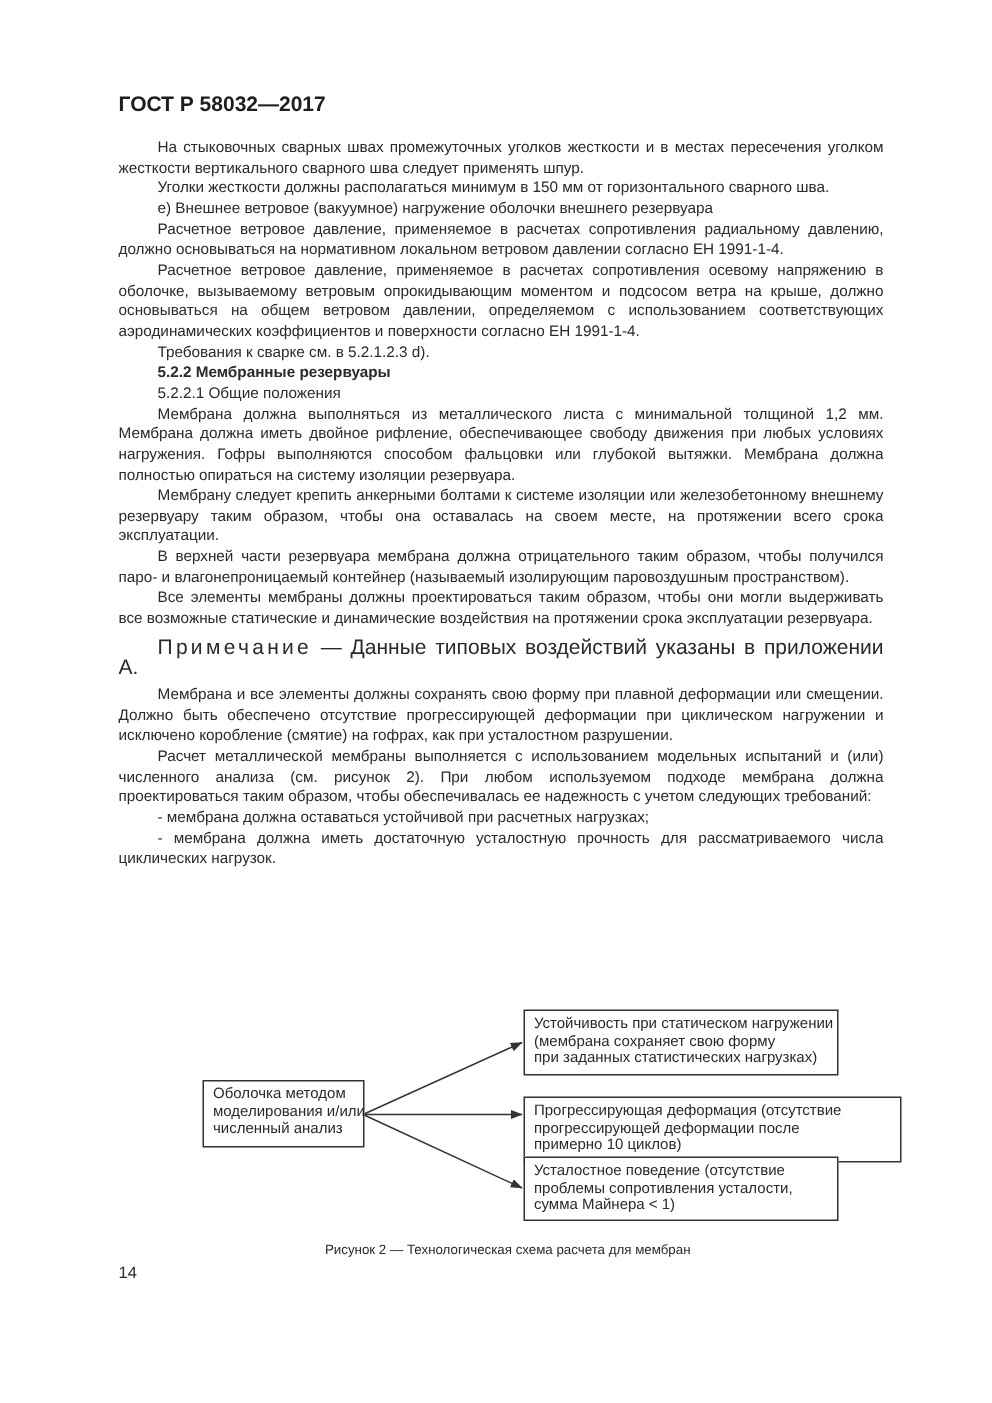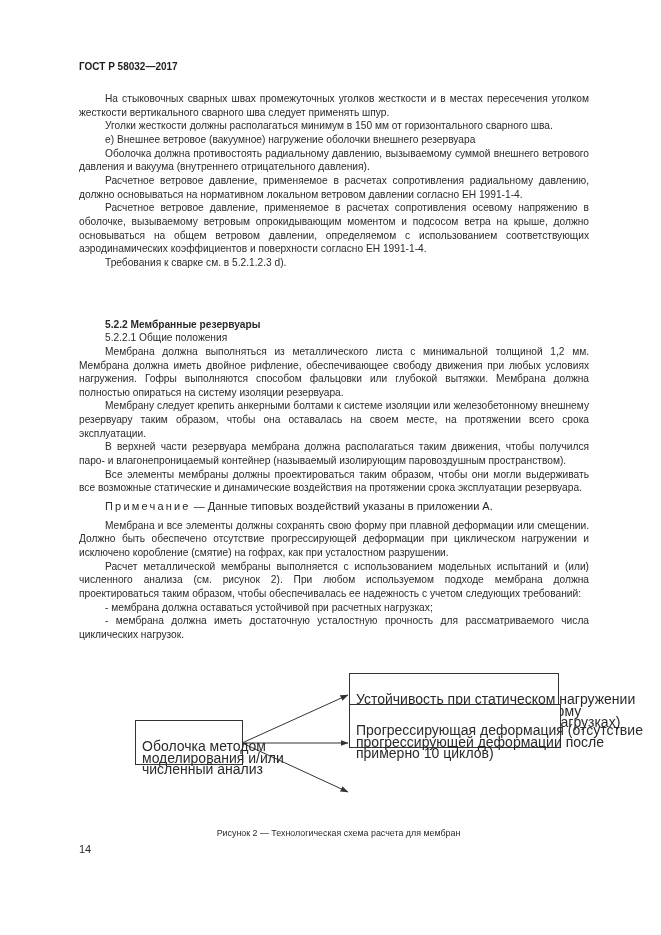--- a/index.html
+++ b/index.html
@@ -1,52 +1,51 @@
 <!DOCTYPE html>
 <html><head>
   <meta charset="utf-8">
   <style>
     html, body { margin: 0; padding: 0; background: #ffffff; }
     body { width: 661px; height: 935px; position: relative; overflow: hidden;
            font-family: "Liberation Sans", "DejaVu Sans", sans-serif; color: #2a2a2a; }
     .page { position: absolute; left: 0; top: 0; width: 661px; height: 935px; background: #fff; }
-    .doc-header { position: absolute; left: 79px; top: 61px; font-size: 10px; font-weight: bold; color: #1e1e1e; }
+    .doc-header { position: absolute; left: 79px; top: 61px; font-size: 14px; font-weight: bold; color: #1e1e1e; }
     .body-text { position: absolute; left: 79px; top: 92px; width: 510px; font-size: 10.2px; line-height: 13.65px; }
     .body-text p { margin: 0; text-indent: 26px; text-align: justify; }
-    .body-text p.heading { font-weight: bold; margin-top: 48px; }
-    .body-text p.note { font-size: 11px; margin: 5px 0 5px 0; }
+    .body-text p.heading { font-weight: bold; }
+    .body-text p.note { font-size: 14px; margin: 5px 0 5px 0; }
     .note-label { letter-spacing: 2.2px; }
     .diagram { position: absolute; left: 0; top: 0; width: 661px; height: 935px; pointer-events: none; }
-    .box { position: absolute; border: 1px solid #333; background: #fff; font-size: 14px; line-height: 11.6px;
-           color: #2a2a2a; box-sizing: border-box; padding: 20px 6px; pointer-events: auto; }
+    .box { position: absolute; border: 1px solid #333; background: #fff; font-size: 10px; line-height: 11.6px;
+           color: #2a2a2a; box-sizing: border-box; padding: 3px 6px; pointer-events: auto; }
     .box div { white-space: nowrap; }
     .caption { position: absolute; left: 0; width: 661px; top: 828px; text-align: center; font-size: 8.9px; }
     .caption span { position: relative; left: 8px; }
     .page-num { position: absolute; left: 79px; top: 843px; font-size: 11px; }
   </style>
 </head>
 <body>
 
 <div class="page">
 
   <div class="doc-header">ГОСТ Р 58032—2017</div>
 
   <div class="body-text">
     <p>На стыковочных сварных швах промежуточных уголков жесткости и в местах пересечения уголком жесткости вертикального сварного шва следует применять шпур.</p>
     <p>Уголки жесткости должны располагаться минимум в 150 мм от горизонтального сварного шва.</p>
     <p>е) Внешнее ветровое (вакуумное) нагружение оболочки внешнего резервуара</p>
-    <p>Оболочка должна противостоять радиальному давлению, вызываемому суммой внешнего ветрового давления и вакуума (внутреннего отрицательного давления).</p>
     <p>Расчетное ветровое давление, применяемое в расчетах сопротивления радиальному давлению, должно основываться на нормативном локальном ветровом давлении согласно ЕН 1991-1-4.</p>
     <p>Расчетное ветровое давление, применяемое в расчетах сопротивления осевому напряжению в оболочке, вызываемому ветровым опрокидывающим моментом и подсосом ветра на крыше, должно основываться на общем ветровом давлении, определяемом с использованием соответствующих аэродинамических коэффициентов и поверхности согласно ЕН 1991-1-4.</p>
     <p>Требования к сварке см. в 5.2.1.2.3 d).</p>
     <p class="heading">5.2.2 Мембранные резервуары</p>
     <p>5.2.2.1 Общие положения</p>
     <p>Мембрана должна выполняться из металлического листа с минимальной толщиной 1,2 мм. Мембрана должна иметь двойное рифление, обеспечивающее свободу движения при любых условиях нагружения. Гофры выполняются способом фальцовки или глубокой вытяжки. Мембрана должна полностью опираться на систему изоляции резервуара.</p>
     <p>Мембрану следует крепить анкерными болтами к системе изоляции или железобетонному внешнему резервуару таким образом, чтобы она оставалась на своем месте, на протяжении всего срока эксплуатации.</p>
-    <p>В верхней части резервуара мембрана должна располагаться таким движения, чтобы получился паро- и влагонепроницаемый контейнер (называемый изолирующим паровоздушным пространством).</p>
+    <p>В верхней части резервуара мембрана должна отрицательного таким образом, чтобы получился паро- и влагонепроницаемый контейнер (называемый изолирующим паровоздушным пространством).</p>
     <p>Все элементы мембраны должны проектироваться таким образом, чтобы они могли выдерживать все возможные статические и динамические воздействия на протяжении срока эксплуатации резервуара.</p>
     <p class="note"><span class="note-label">Примечание</span><span> — Данные типовых воздействий указаны в приложении А.</span></p>
     <p>Мембрана и все элементы должны сохранять свою форму при плавной деформации или смещении. Должно быть обеспечено отсутствие прогрессирующей деформации при циклическом нагружении и исключено коробление (смятие) на гофрах, как при усталостном разрушении.</p>
     <p>Расчет металлической мембраны выполняется с использованием модельных испытаний и (или) численного анализа (см. рисунок 2). При любом используемом подходе мембрана должна проектироваться таким образом, чтобы обеспечивалась ее надежность с учетом следующих требований:</p>
     <p>- мембрана должна оставаться устойчивой при расчетных нагрузках;</p>
     <p>- мембрана должна иметь достаточную усталостную прочность для рассматриваемого числа циклических нагрузок.</p>
   </div>
 
   <svg class="diagram" width="661" height="935" viewBox="0 0 661 935">
     <defs>
@@ -64,23 +63,28 @@
     <div>моделирования и/или</div>
     <div>численный анализ</div>
   </div>
 
   <div class="box" style="left:349px; top:673px; width:210px; height:44px;">
     <div>Устойчивость при статическом нагружении</div>
     <div>(мембрана сохраняет свою форму</div>
     <div>при заданных статистических нагрузках)</div>
   </div>
 
-  <div class="box" style="left:349px; top:704px; width:212px; height:44px;">
+  <div class="box" style="left:349px; top:731px; width:252px; height:44px;">
     <div>Прогрессирующая деформация (отсутствие</div>
     <div>прогрессирующей деформации после</div>
     <div>примерно 10 циклов)</div>
   </div>
 
+  <div class="box" style="left:349px; top:771px; width:210px; height:43px;">
+    <div>Усталостное поведение (отсутствие</div>
+    <div>проблемы сопротивления усталости,</div>
+    <div>сумма Майнера &lt; 1)</div>
+  </div>
 
   <div class="caption"><span>Рисунок 2 — Технологическая схема расчета для мембран</span></div>
 
   <div class="page-num">14</div>
 </div>
 
 </body></html>

